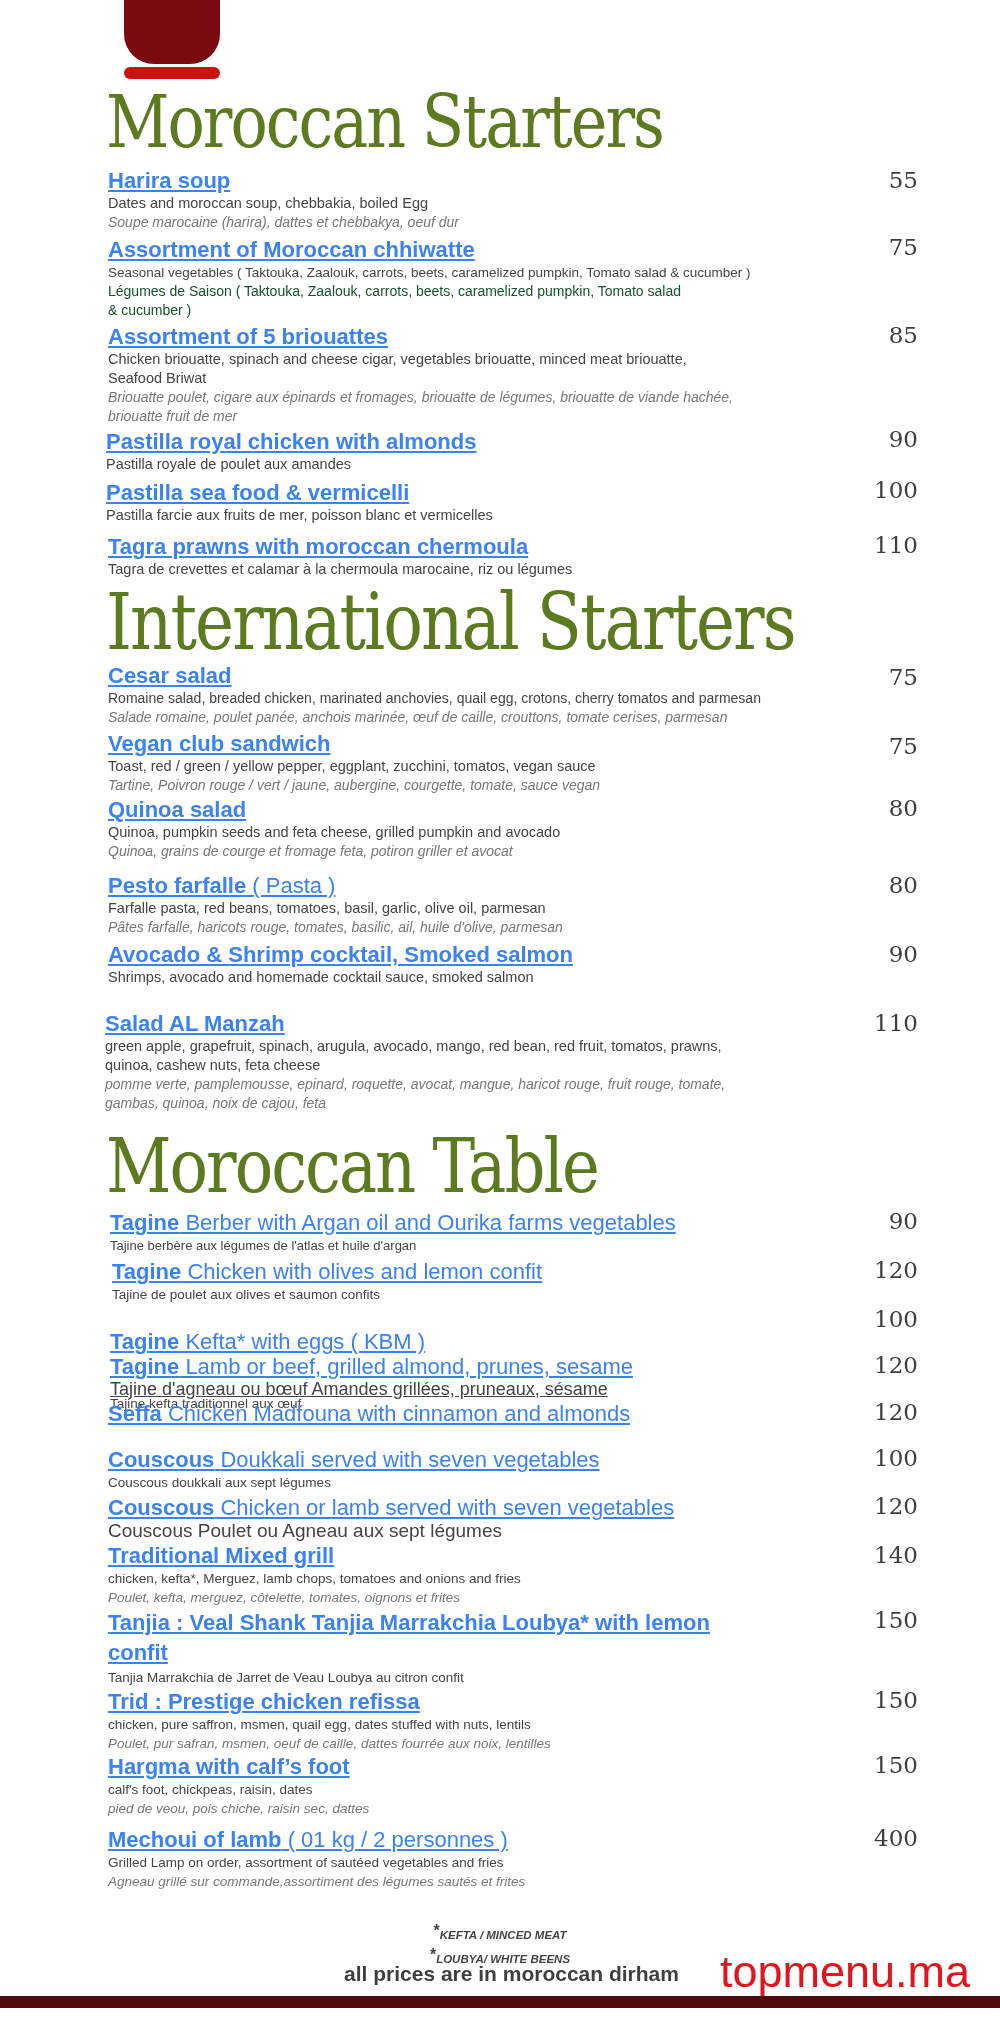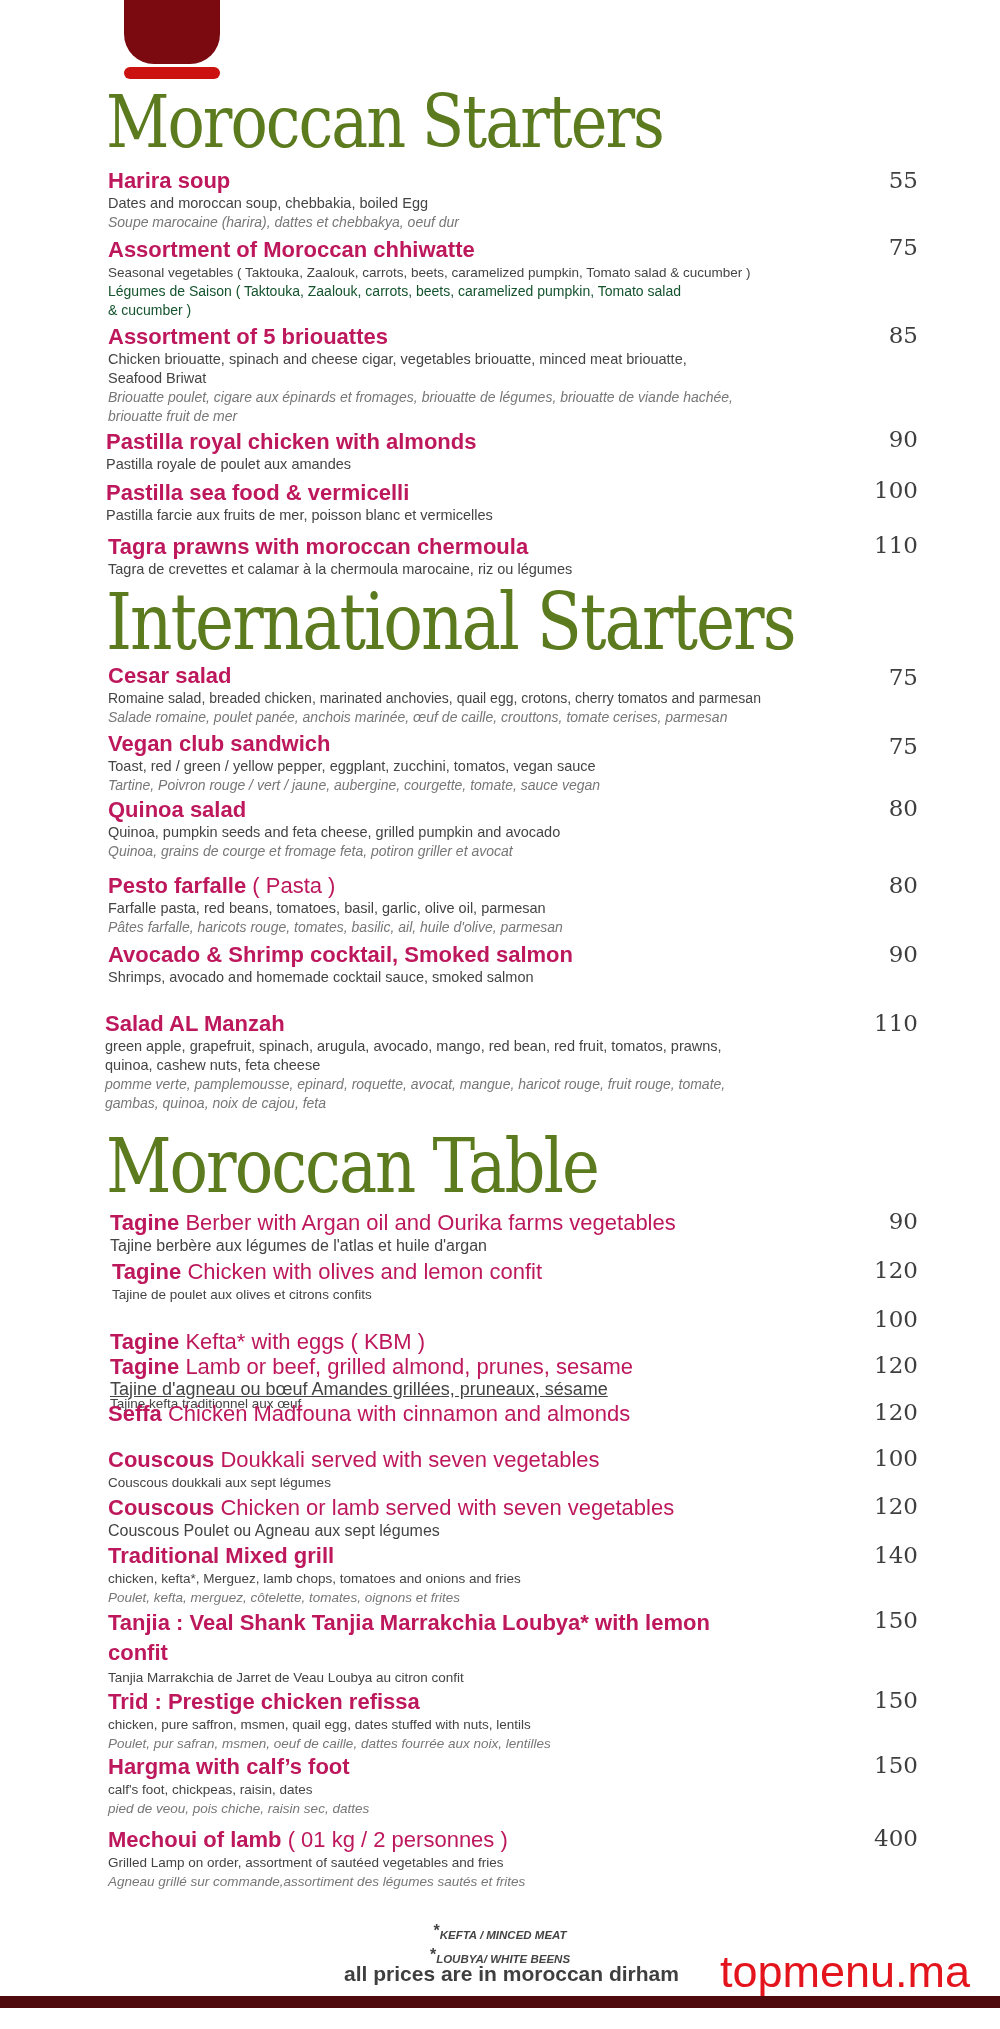--- a/index.html
+++ b/index.html
@@ -1,21 +1,21 @@
 <!DOCTYPE html>
 <html><head>
 <meta charset="utf-8">
 <style>
   html, body { margin: 0; padding: 0; background: #ffffff; }
   body { width: 1000px; height: 2029px; position: relative; overflow: hidden; font-family: "Liberation Sans", sans-serif; color: #3d3d3d; }
   .badge-top { position: absolute; left: 124px; top: -10px; width: 96px; height: 74px; background: #7a0a10; border-radius: 0 0 30px 30px; }
   .badge-base { position: absolute; left: 124px; top: 67px; width: 96px; height: 12px; background: #cc1111; border-radius: 6px; }
   .section-title { position: absolute; left: 106px; font-family: "DejaVu Serif", serif; color: #5c7a1e; font-weight: normal; letter-spacing: -2px; margin: 0; line-height: 1; transform: scaleY(1.18); transform-origin: left top; }
   .item { position: absolute; left: 108px; width: 820px; }
-  .item .name { font-size: 22px; font-weight: bold; color: #be185d; line-height: 27px; white-space: nowrap; }
+  .item .name { font-size: 22px; font-weight: bold; color: #3b82f6; line-height: 27px; white-space: nowrap; text-decoration: underline; }
   .item .name .lead { font-weight: bold; }
   .item .name .rest { font-weight: normal; }
   .item .name .paren { font-weight: normal; }
   .item .desc { font-size: 14.5px; color: #444; line-height: 19px; }
   .item .fr { font-size: 14px; color: #777; font-style: italic; line-height: 19px; }
   .item .fr.plain { font-style: normal; color: #14532d; }
   .price { position: absolute; right: 82px; font-family: "DejaVu Serif", serif; font-size: 23px; color: #3f3f3f; text-align: right; line-height: 27px; }
   .notes { position: absolute; left: 0; width: 1000px; text-align: center; }
   .note { font-size: 11.5px; font-style: italic; font-weight: bold; color: #444; line-height: 19px; }
   .note .star { font-style: normal; font-size: 16px; vertical-align: 3px; }
@@ -117,27 +117,27 @@
     <div class="desc"> quinoa, cashew nuts, feta cheese</div>
     <div class="fr">pomme verte, pamplemousse, epinard, roquette, avocat, mangue, haricot rouge, fruit rouge, tomate,</div>
     <div class="fr">gambas, quinoa, noix de cajou, feta</div>
   </div>
   <div class="price" style="top:1010px;">110</div>
 
   <h1 class="section-title" style="top:1128px;font-size:64px;">Moroccan Table</h1>
 
   <div class="item" style="top:1209px;left:110px;">
     <div class="name"><span class="lead">Tagine</span><span class="rest"> Berber with Argan oil and Ourika farms vegetables</span></div>
-    <div class="desc" style="font-size:16px;">Tajine berbère aux légumes  de l'atlas et huile d'argan</div>
+    <div class="desc" style="font-size:13px;">Tajine berbère aux légumes  de l'atlas et huile d'argan</div>
   </div>
   <div class="price" style="top:1208px;">90</div>
 
   <div class="item" style="top:1258px;left:112px;">
     <div class="name"><span class="lead">Tagine</span><span class="rest"> Chicken with olives and lemon confit</span></div>
-    <div class="desc" style="font-size:13.5px;">Tajine de poulet aux olives et citrons confits</div>
+    <div class="desc" style="font-size:13.5px;">Tajine de poulet aux olives et saumon confits</div>
   </div>
   <div class="price" style="top:1257px;">120</div>
 
   <div class="item" style="top:1328px;left:110px;">
     <div class="name"><span class="lead">Tagine</span><span class="rest"> Kefta*  with eggs ( KBM )</span></div>
     <div class="desc" style="font-size:13.5px;margin-top:39px;">Tajine kefta traditionnel aux œuf</div>
   </div>
   <div class="price" style="top:1306px;">100</div>
 
   <div class="item" style="top:1353px;left:110px;">
@@ -152,21 +152,21 @@
   <div class="price" style="top:1399px;">120</div>
 
   <div class="item" style="top:1446px;">
     <div class="name"><span class="lead">Couscous</span><span class="rest"> Doukkali served with seven vegetables</span></div>
     <div class="desc" style="font-size:13.5px;">Couscous doukkali aux sept légumes</div>
   </div>
   <div class="price" style="top:1445px;">100</div>
 
   <div class="item" style="top:1494px;">
     <div class="name"><span class="lead">Couscous</span><span class="rest"> Chicken or lamb served with seven vegetables</span></div>
-    <div class="desc" style="font-size:16px;">Couscous Poulet ou Agneau aux sept légumes</div>
+    <div class="desc" style="font-size:19px;">Couscous Poulet ou Agneau aux sept légumes</div>
   </div>
   <div class="price" style="top:1493px;">120</div>
 
   <div class="item" style="top:1542px;">
     <div class="name">Traditional Mixed grill</div>
     <div class="desc" style="font-size:13.5px;">chicken, kefta*, Merguez, lamb chops, tomatoes and onions and fries</div>
     <div class="fr" style="font-size:13.5px;">Poulet, kefta, merguez, côtelette, tomates, oignons et frites</div>
   </div>
   <div class="price" style="top:1542px;">140</div>
 

